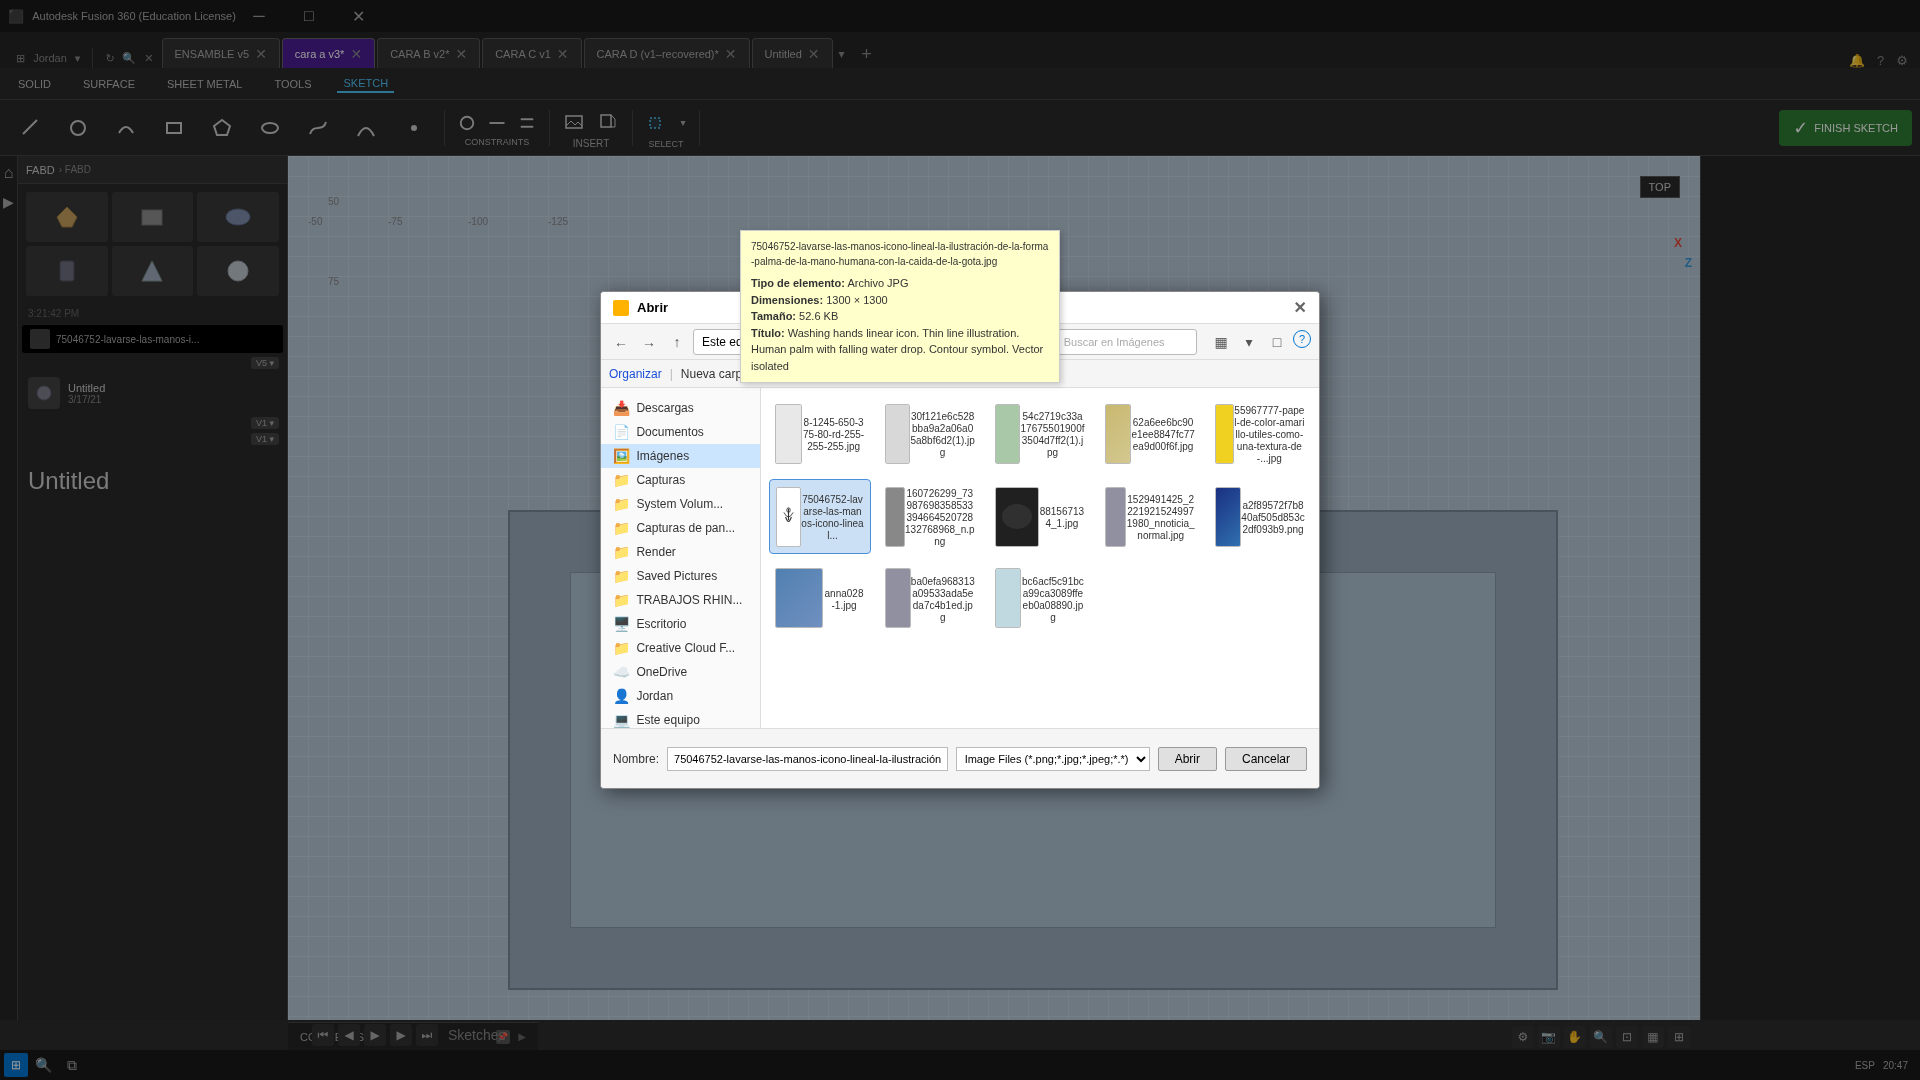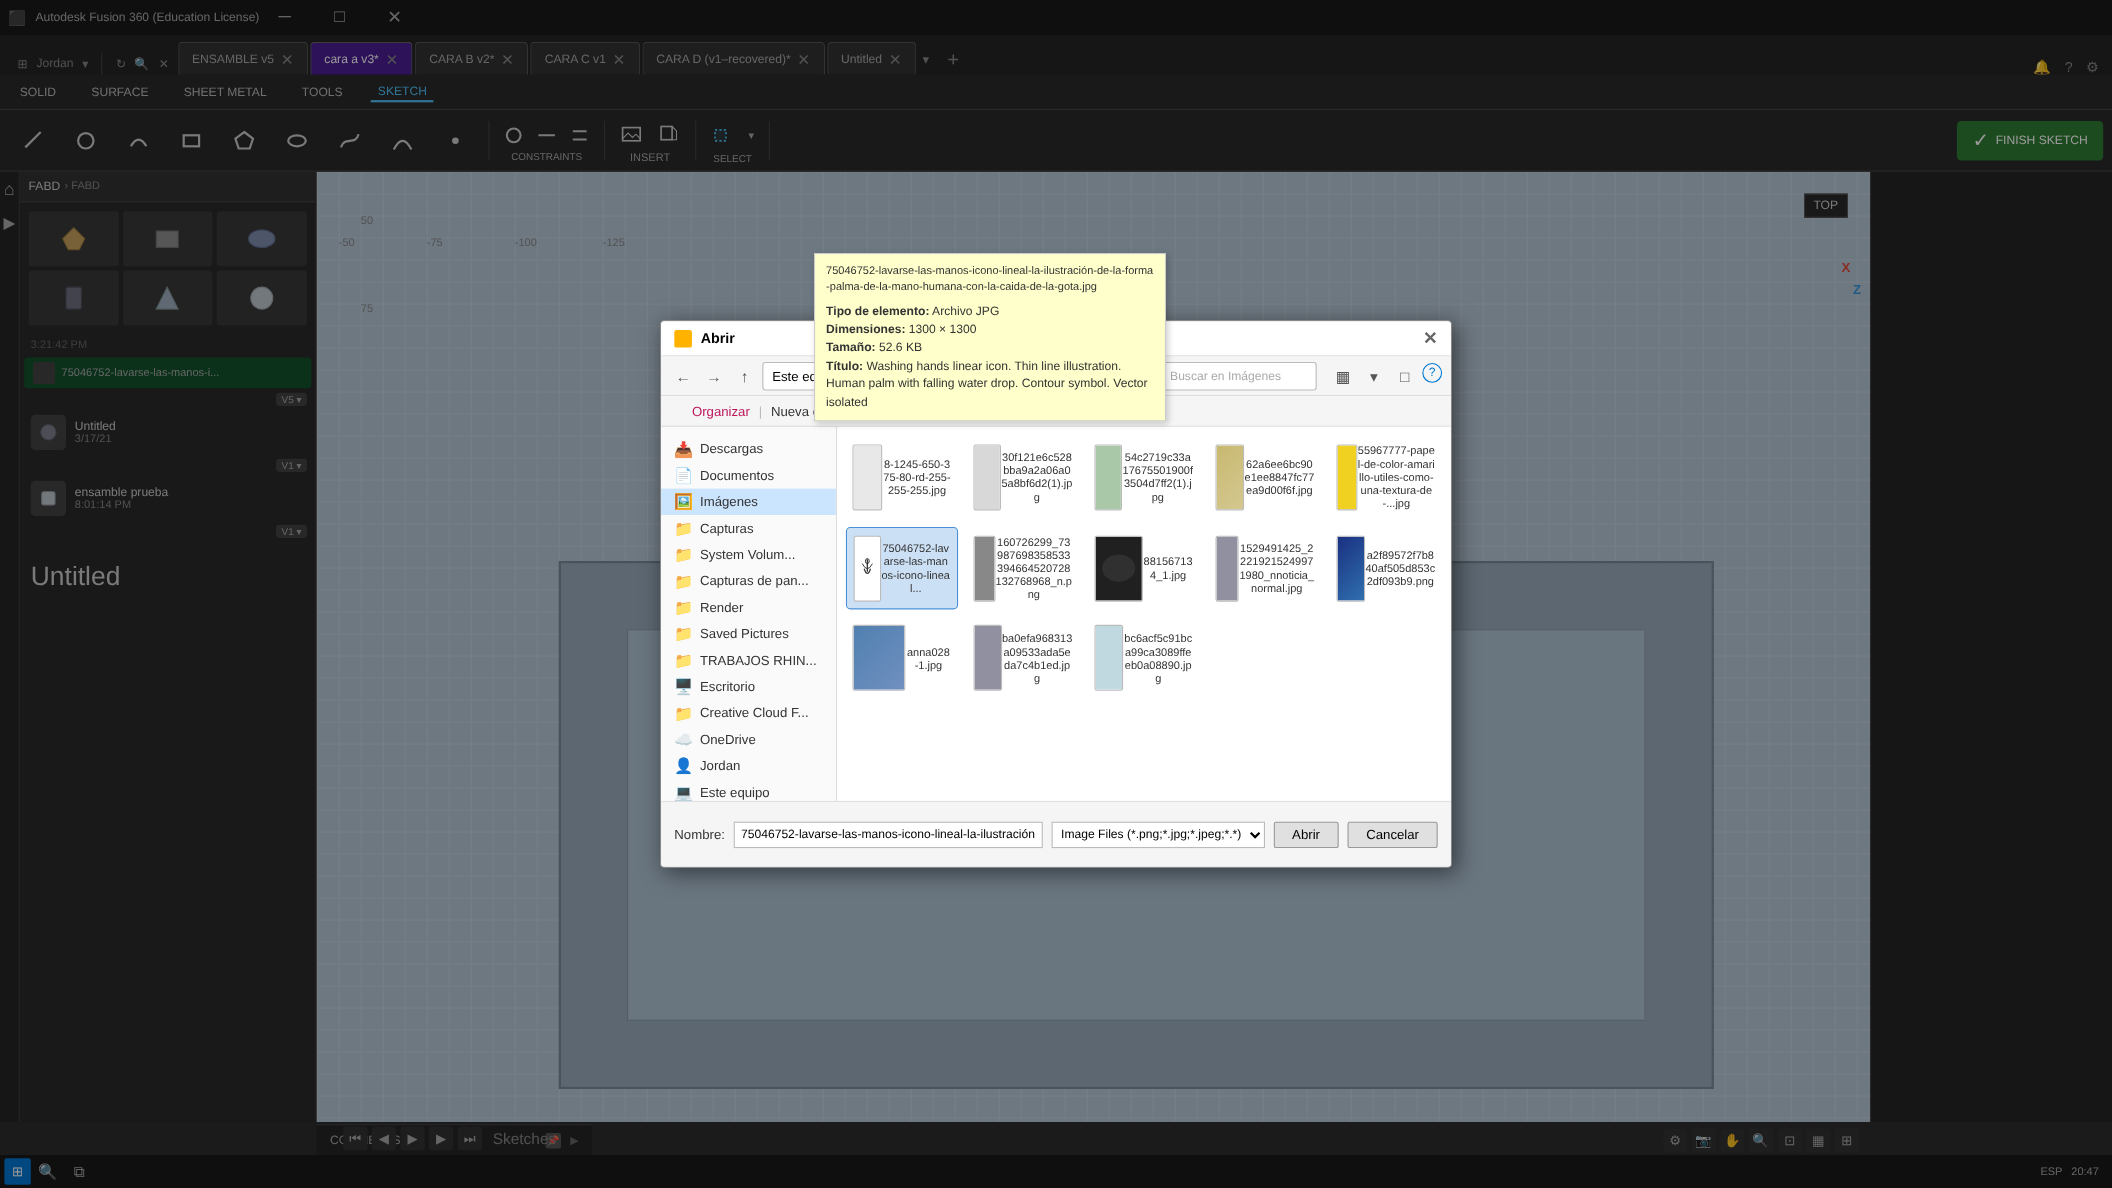--- a/index.html
+++ b/index.html
@@ -312,21 +312,21 @@
       </div>
       <div style="background:#3a3a3a;height:50px;border-radius:3px;display:flex;align-items:center;justify-content:center;">
         <svg width="30" height="30" viewBox="0 0 30 30">
             <circle cx="15" cy="15" r="10" fill="#c0c8d0" stroke="#a0a8b0" stroke-width="1"></circle>
           </svg>
       </div>
     </div>
 
     <div style="padding:4px 10px;font-size:10px;color:#666;">3:21:42 PM</div>
 
-    <div style="display:flex;align-items:center;padding:4px 8px;gap:6px;background:#14532d;margin:2px 4px;border-radius:3px;">
+    <div style="display:flex;align-items:center;padding:4px 8px;gap:6px;background:#000000;margin:2px 4px;border-radius:3px;">
       <div style="width:20px;height:20px;background:#444;border-radius:2px;"></div>
       <div>
         <div style="font-size:10px;color:#aaa;white-space:nowrap;">75046752-lavarse-las-manos-i...</div>
       </div>
     </div>
 
     <div style="display:flex;justify-content:flex-end;padding:2px 8px;">
       <span class="version-badge">V5 ▾</span>
     </div>
 
@@ -338,31 +338,20 @@
       </div>
       <div>
         <div class="panel-item-text">Untitled</div>
         <div class="panel-item-sub">3/17/21</div>
       </div>
     </div>
     <div style="display:flex;justify-content:flex-end;padding:2px 8px;">
       <span class="version-badge">V1 ▾</span>
     </div>
 
-    <div class="panel-item">
-      <div class="panel-item-icon">
-        <svg width="20" height="20" viewBox="0 0 20 20">
-            <rect x="4" y="4" width="12" height="12" fill="#c0c8d0" stroke="#a0a8b0" stroke-width="1" rx="2"></rect>
-          </svg>
-      </div>
-      <div>
-        <div class="panel-item-text">ensamble prueba</div>
-        <div class="panel-item-sub">8:01:14 PM</div>
-      </div>
-    </div>
     <div style="display:flex;justify-content:flex-end;padding:2px 8px;">
       <span class="version-badge">V1 ▾</span>
     </div>
 
     <div style="padding:20px 10px;font-size:24px;color:#ccc;font-weight:300;">Untitled</div>
   </div>
 
   <div class="canvas-area">
     <div class="canvas-grid">
 
@@ -456,21 +445,21 @@
         </div>
         <div style="display:flex;gap:4px;margin-left:8px;">
           <div class="dialog-nav-btn">▦</div>
           <div class="dialog-nav-btn">▾</div>
           <div class="dialog-nav-btn">□</div>
           <div class="dialog-nav-btn" style="color:#0078d4;border:1px solid #0078d4;border-radius:50%;width:18px;height:18px;font-size:11px;">?</div>
         </div>
       </div>
 
       <div style="height:28px;background:#f5f5f5;display:flex;align-items:center;padding:0 8px;gap:8px;border-bottom:1px solid #ddd;font-size:12px;">
-        <span style="cursor:pointer;color:#be185d;margin-left:20px;">Organizar</span>
+        <span style="cursor:pointer;color:#1d4ed8;">Organizar</span>
         <span style="color:#bbb;">|</span>
         <span style="cursor:pointer;color:#333;">Nueva carpeta</span>
       </div>
 
       <div class="dialog-body">
 
         <div class="dialog-sidebar">
           <div id="sidebar-items-container">
               <div class="sidebar-item">
                 <span class="sidebar-item-icon">📥</span>

